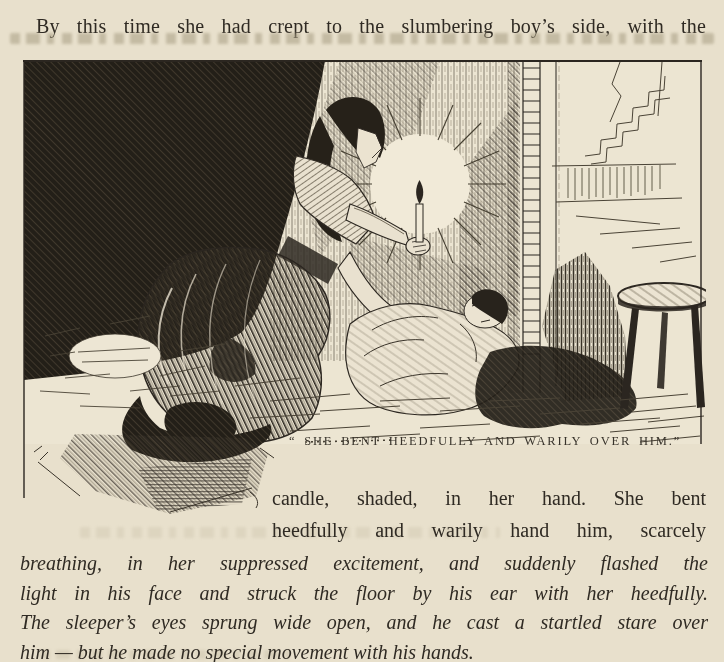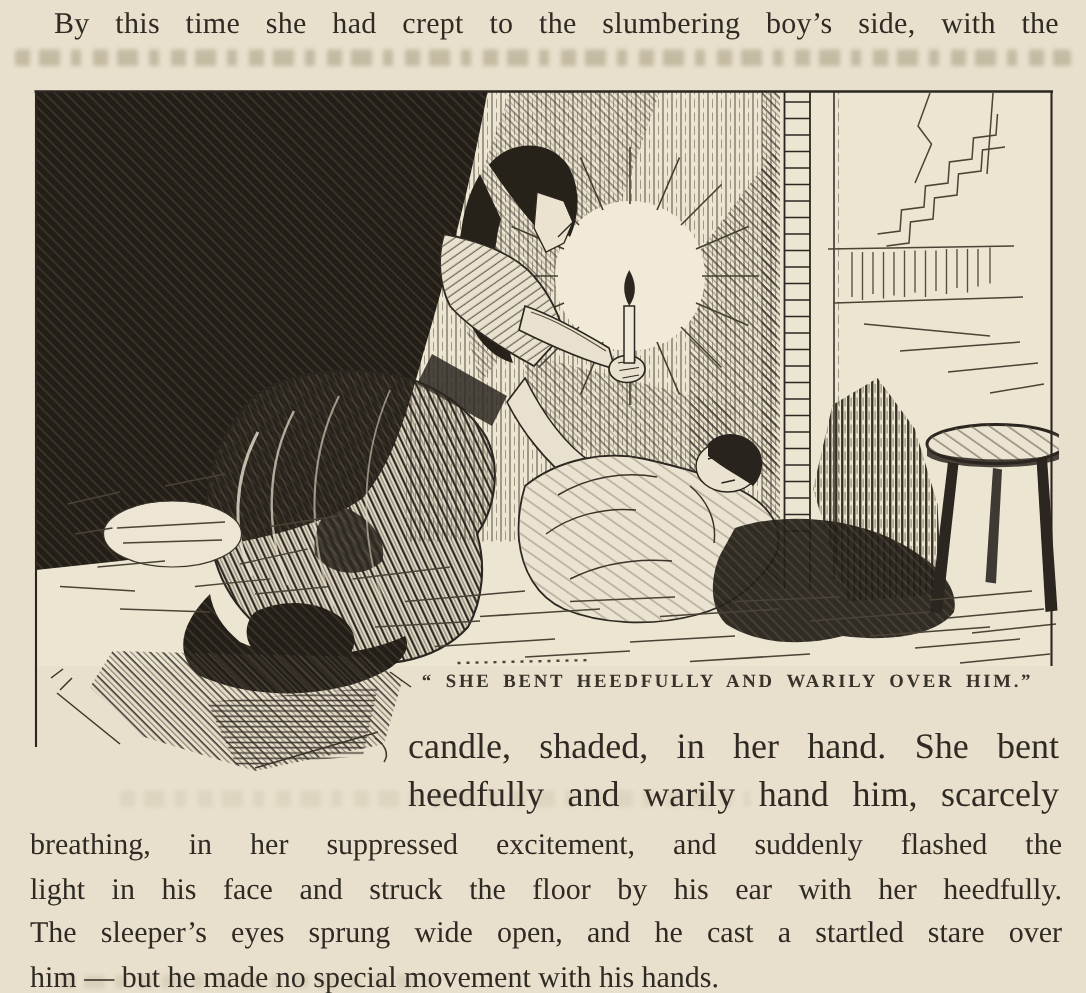--- a/index.html
+++ b/index.html
@@ -15,37 +15,37 @@
   .textline{
     position:absolute;
     font-size:20px;
     line-height:29px;
     text-align:justify;
     text-align-last:justify;
     white-space:normal;
     letter-spacing:.2px;
   }
   .opening-line{
-    left:22px;top:2px;width:684px;
+    left:22px;top:12px;width:684px;
     text-indent:14px;
   }
   .wrap-block{
     position:absolute;left:272px;top:482px;width:434px;
-    font-size:24px;line-height:32px;
+    font-size:20px;line-height:32px;
   }
   .wrap-block .wline{text-align:justify;text-align-last:justify;}
   .body-block{
     position:absolute;left:20px;top:549px;width:688px;
     font-size:20px;line-height:29.5px;
   }
-  .body-block .bline{text-align:justify;text-align-last:justify;}
+  .body-block .bline{text-align:justify;text-align-last:justify;font-style:italic;}
   .body-block .bline.last{text-align:left;text-align-last:left;}
   .caption{
-    position:absolute;left:262px;top:447px;width:446px;
-    font-size:12.5px;font-weight:700;
+    position:absolute;left:262px;top:434px;width:446px;
+    font-size:12.5px;font-weight:400;
     letter-spacing:1.8px;word-spacing:3px;
     text-align:center;color:#38332b;white-space:nowrap;
   }
   .illustration{position:absolute;left:20px;top:56px;width:686px;height:464px;}
   
   .ghost{
     position:absolute;height:11px;border-radius:2px;
     background:repeating-linear-gradient(90deg,
       #a79d82 0 10px, transparent 10px 16px,
       #a79d82 16px 30px, transparent 30px 37px,

